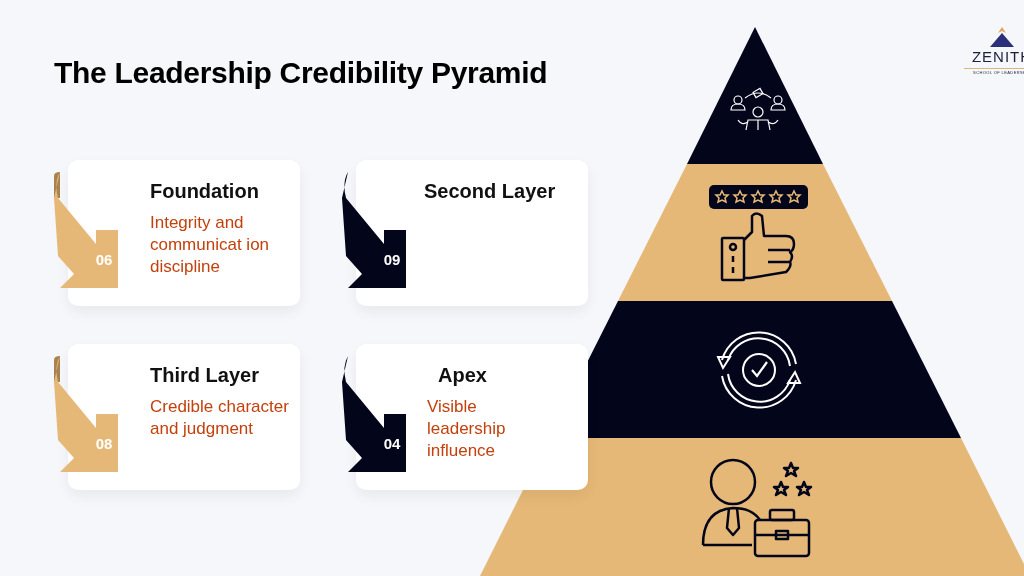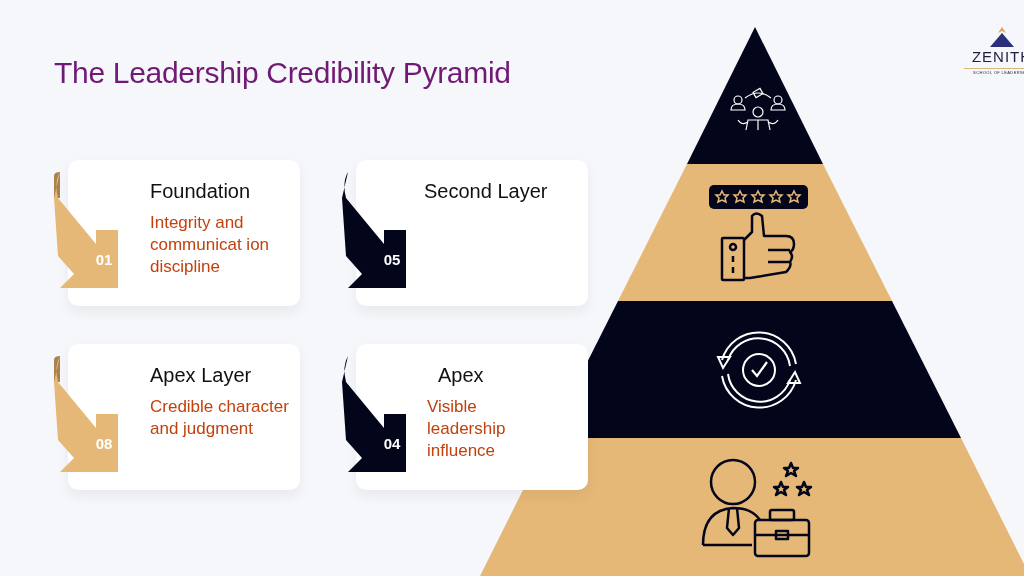--- a/index.html
+++ b/index.html
@@ -1,22 +1,22 @@
 <!DOCTYPE html>
 <html><head>
 <meta charset="utf-8">
 <style>
   html, body { margin:0; padding:0; }
   body { width:1024px; height:576px; background:#f5f7fa; position:relative; overflow:hidden; font-family:"Liberation Sans", sans-serif; }
-  .title { position:absolute; left:54px; top:56px; font-size:30px; font-weight:400; color:#701a75; letter-spacing:-0.3px; margin:0; }
+  .title { position:absolute; left:54px; top:56px; font-size:30px; font-weight:700; color:#000000; letter-spacing:-0.3px; margin:0; }
   .pyramid { position:absolute; left:0; top:0; width:1024px; height:576px; }
   .card { position:absolute; width:232px; height:146px; background:#ffffff; border-radius:10px; box-shadow:0 6px 14px rgba(0,0,0,0.06); }
   .card .ribbon { position:absolute; left:0; top:12px; width:66px; height:118px; }
   .card .num { position:absolute; left:16px; top:91px; width:40px; text-align:center; font-weight:700; font-size:15px; color:#ffffff; }
-  .card .head { position:absolute; left:98px; top:20px; font-size:20px; font-weight:400; color:#111; white-space:nowrap; }
+  .card .head { position:absolute; left:98px; top:20px; font-size:20px; font-weight:700; color:#111; white-space:nowrap; }
   .card .desc { position:absolute; left:98px; top:52px; width:128px; font-size:17px; line-height:22px; color:#c2410c; }
   .logo { position:absolute; left:960px; top:26px; width:84px; height:50px; text-align:center; }
   .logo .word { position:absolute; left:0; top:22px; width:84px; font-size:15px; letter-spacing:1px; color:#1b1f3b; font-weight:400; }
   .logo .tag { position:absolute; left:4px; top:42px; width:76px; font-size:4px; letter-spacing:0.4px; color:#1b1f3b; border-top:1px solid #d9b77c; padding-top:1px; }
 </style>
 </head>
 <body>
 
 <h1 class="title">The Leadership Credibility Pyramid</h1>
 
@@ -93,40 +93,40 @@
     <polygon points="781,482 783,487 788,487 784,490 786,495 781,492 776,495 778,490 774,487 779,487"></polygon>
     <polygon points="804,482 806,487 811,487 807,490 809,495 804,492 799,495 801,490 797,487 802,487"></polygon>
   </g>
 </svg>
 
 <div class="card" style="left:68px; top:160px;">
   <svg class="ribbon" viewBox="0 0 66 118" style="left:-14px;">
     <path d="M0 4 Q0 0 6 0 L6 26 L0 26 Z" fill="#a8824f"></path>
     <path d="M6 0 Q0 10 4 26 L42 72 L42 58 L64 58 L64 116 L6 116 L20 102 L4 84 L0 26 Z" fill="#e6b877"></path>
   </svg>
-  <div class="num">01</div>
+  <div class="num">06</div>
   <div class="head" style="left:82px;">Foundation</div>
   <div class="desc" style="left:82px;">Integrity and communicat ion discipline</div>
 </div>
 
 <div class="card" style="left:356px; top:160px;">
   <svg class="ribbon" viewBox="0 0 66 118" style="left:-14px;">
     <path d="M6 0 Q0 10 4 26 L42 72 L42 58 L64 58 L64 116 L6 116 L20 102 L4 84 L0 26 Z" fill="#03061a"></path>
   </svg>
-  <div class="num">05</div>
+  <div class="num">09</div>
   <div class="head" style="left:68px;">Second Layer</div>
 </div>
 
 <div class="card" style="left:68px; top:344px;">
   <svg class="ribbon" viewBox="0 0 66 118" style="left:-14px;">
     <path d="M0 4 Q0 0 6 0 L6 26 L0 26 Z" fill="#a8824f"></path>
     <path d="M6 0 Q0 10 4 26 L42 72 L42 58 L64 58 L64 116 L6 116 L20 102 L4 84 L0 26 Z" fill="#e6b877"></path>
   </svg>
   <div class="num">08</div>
-  <div class="head" style="left:82px;">Apex Layer</div>
+  <div class="head" style="left:82px;">Third Layer</div>
   <div class="desc" style="left:82px; width:140px;">Credible character and judgment</div>
 </div>
 
 <div class="card" style="left:356px; top:344px;">
   <svg class="ribbon" viewBox="0 0 66 118" style="left:-14px;">
     <path d="M6 0 Q0 10 4 26 L42 72 L42 58 L64 58 L64 116 L6 116 L20 102 L4 84 L0 26 Z" fill="#03061a"></path>
   </svg>
   <div class="num">04</div>
   <div class="head" style="left:82px;">Apex</div>
   <div class="desc" style="left:71px;">Visible leadership influence</div>

